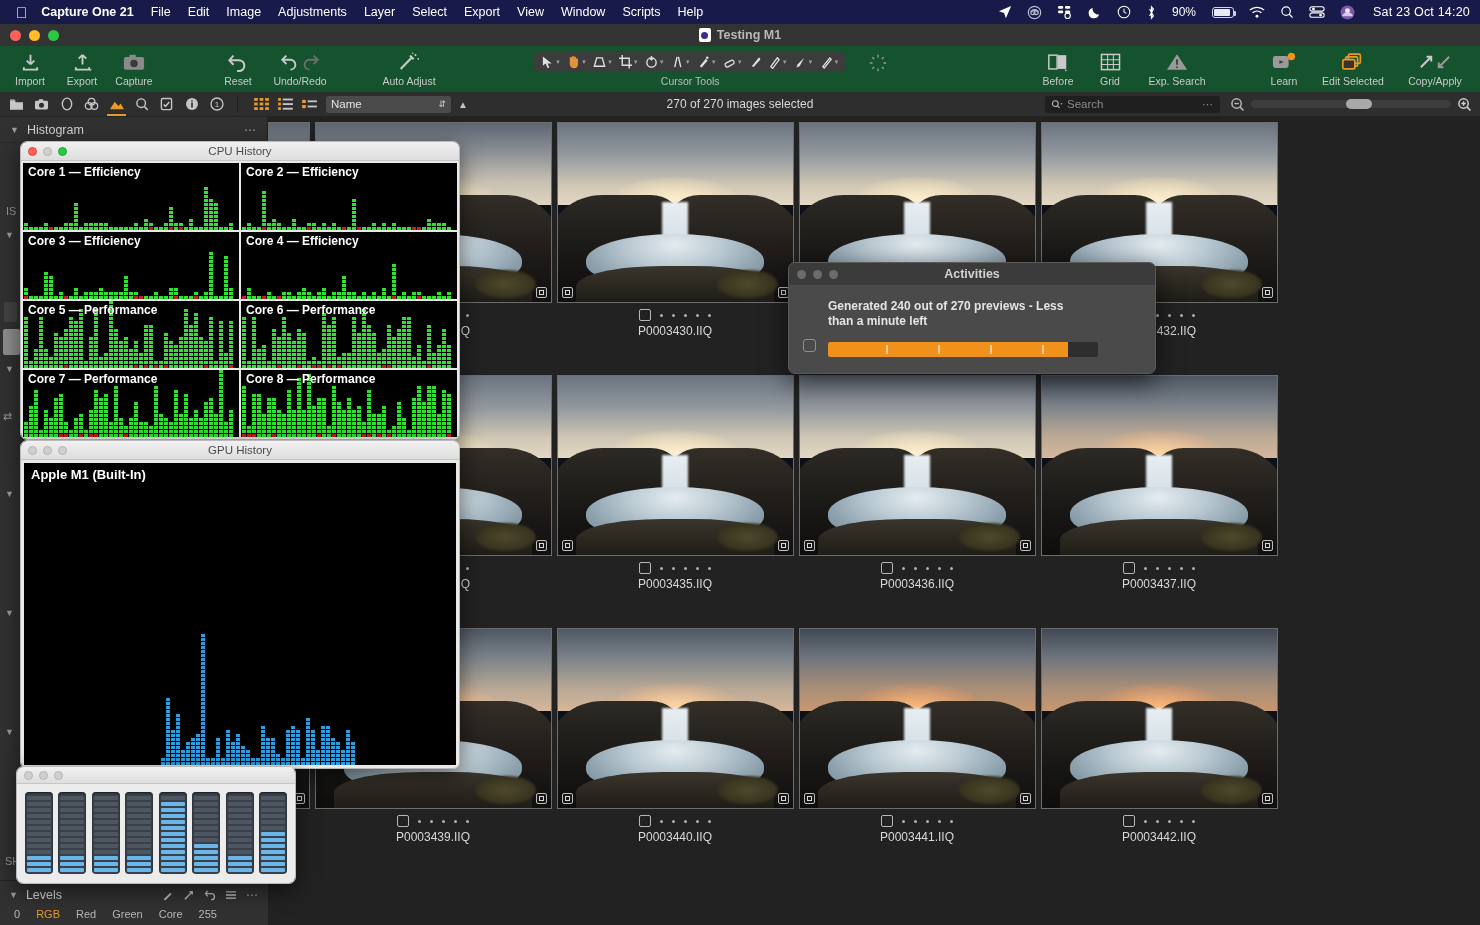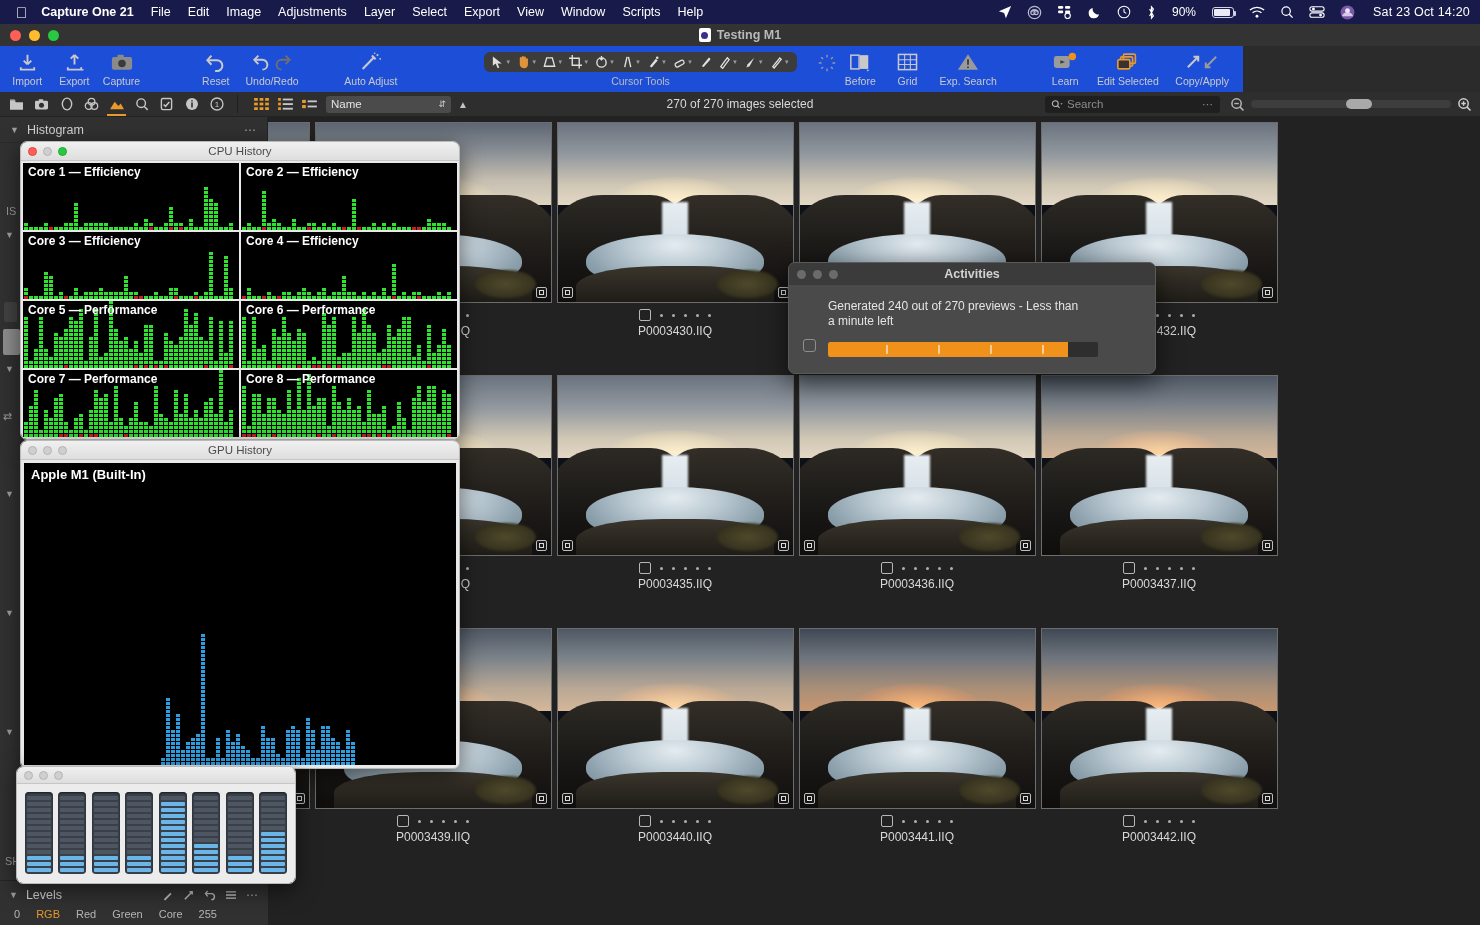--- a/index.html
+++ b/index.html
@@ -49,22 +49,22 @@
   .tl { width: 11px; height: 11px; border-radius: 50%; }
   .tl.r { background: #ff5f57; } .tl.y { background: #febc2e; } .tl.g { background: #28c840; }
   .doc-title { display: flex; align-items: center; gap: 6px; color: #b9b9ba; font-size: 12.5px; font-weight: bold; }
   .doc-ico {
     width: 12px; height: 14px; background: #fff; border-radius: 2px;
     display: flex; align-items: center; justify-content: center;
   }
   .doc-ico i { width: 7px; height: 7px; border-radius: 50%; background: #3b2f8e; display: block; }
 
   .toolbar {
-    position: absolute; top: 46px; left: 0; width: 1243px; height: 46px;
-    background: #1d4ed8;
+    position: absolute; top: 46px; left: 0; width: 1480px; height: 46px;
+    background: #14532d;
     display: flex; align-items: center;
   }
   .tb-btn {
     display: flex; flex-direction: column; align-items: center; justify-content: center;
     width: 52px; height: 46px; color: #c9c9ca; font-size: 10.5px; gap: 2px;
   }
   .tb-btn .glyph { height: 21px; display: flex; align-items: center; justify-content: center; color: #c9c9ca; }
   .tb-btn .lbl { font-size: 10.5px; white-space: nowrap; }
   .tb-spacer { flex: 1; }
 
@@ -246,21 +246,21 @@
     position: absolute; left: 788px; top: 262px; width: 368px; height: 112px;
     background: #4a4a4b; border-radius: 7px; overflow: hidden;
     box-shadow: 0 8px 26px rgba(0,0,0,.6); border: 1px solid #5a5a5b;
   }
   #actwin .atitle {
     height: 22px; background: #3b3b3c; display: flex; align-items: center; justify-content: center;
     position: relative; color: #d2d2d3; font-size: 12.5px; font-weight: bold;
   }
   #actwin .atl { position: absolute; left: 8px; top: 7px; display: flex; gap: 7px; }
   #actwin .ad { width: 9px; height: 9px; border-radius: 50%; background: #6b6b6c; }
-  .act-body { padding: 14px 14px 0 14px; display: flex; gap: 12px; }
+  .act-body { padding: 14px 14px 0 14px; display: flex; gap: 12px; font-weight: bold; }
   .act-chk { width: 13px; height: 13px; border: 1.5px solid #8e8e8f; border-radius: 3px; margin-top: 40px; flex: 0 0 auto; }
   .act-col { flex: 1; }
   .act-msg { color: #e4e4e5; font-size: 12px; line-height: 15px; max-width: 255px; }
   .act-prog { margin-top: 13px; height: 15px; background: #2e2e2f; border-radius: 2px; position: relative; overflow: hidden; width: 270px; }
   .act-fill { position: absolute; left: 0; top: 0; bottom: 0; background: #f0911c; }
   .act-tick { position: absolute; top: 3px; bottom: 3px; width: 1.5px; background: rgba(255,255,255,.55); }
 
   svg { display: block; }
 </style>
 </head>

